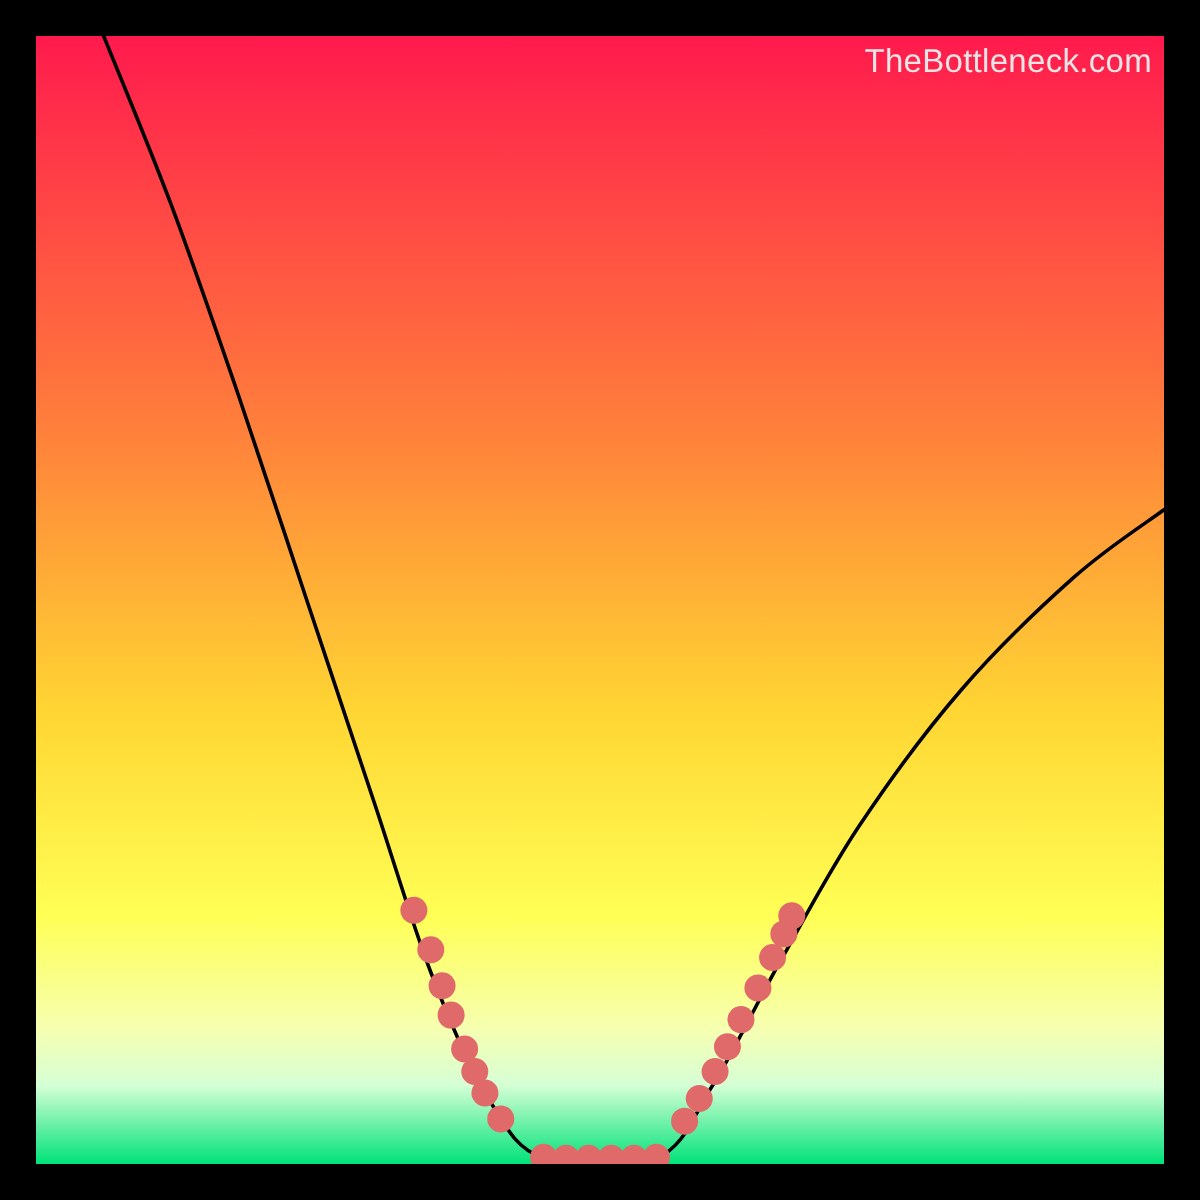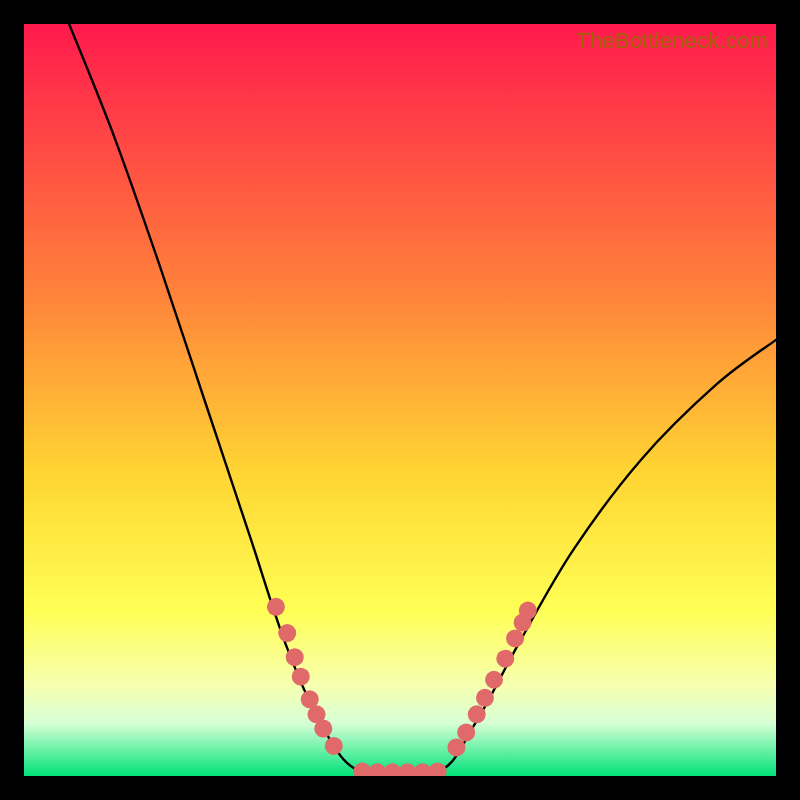--- a/index.html
+++ b/index.html
@@ -23,21 +23,21 @@
     position: absolute;
     left: 0;
     top: 0;
     width: 752px;
     height: 752px;
   }
   .watermark {
     position: absolute;
     top: 4px;
     right: 8px;
-    color: #a16207;
+    color: #e5e5e5;
     font-size: 22px;
     font-weight: 400;
     letter-spacing: 0.2px;
     z-index: 30;
   }
   svg {
     display: block;
   }
 </style>
 </head>

